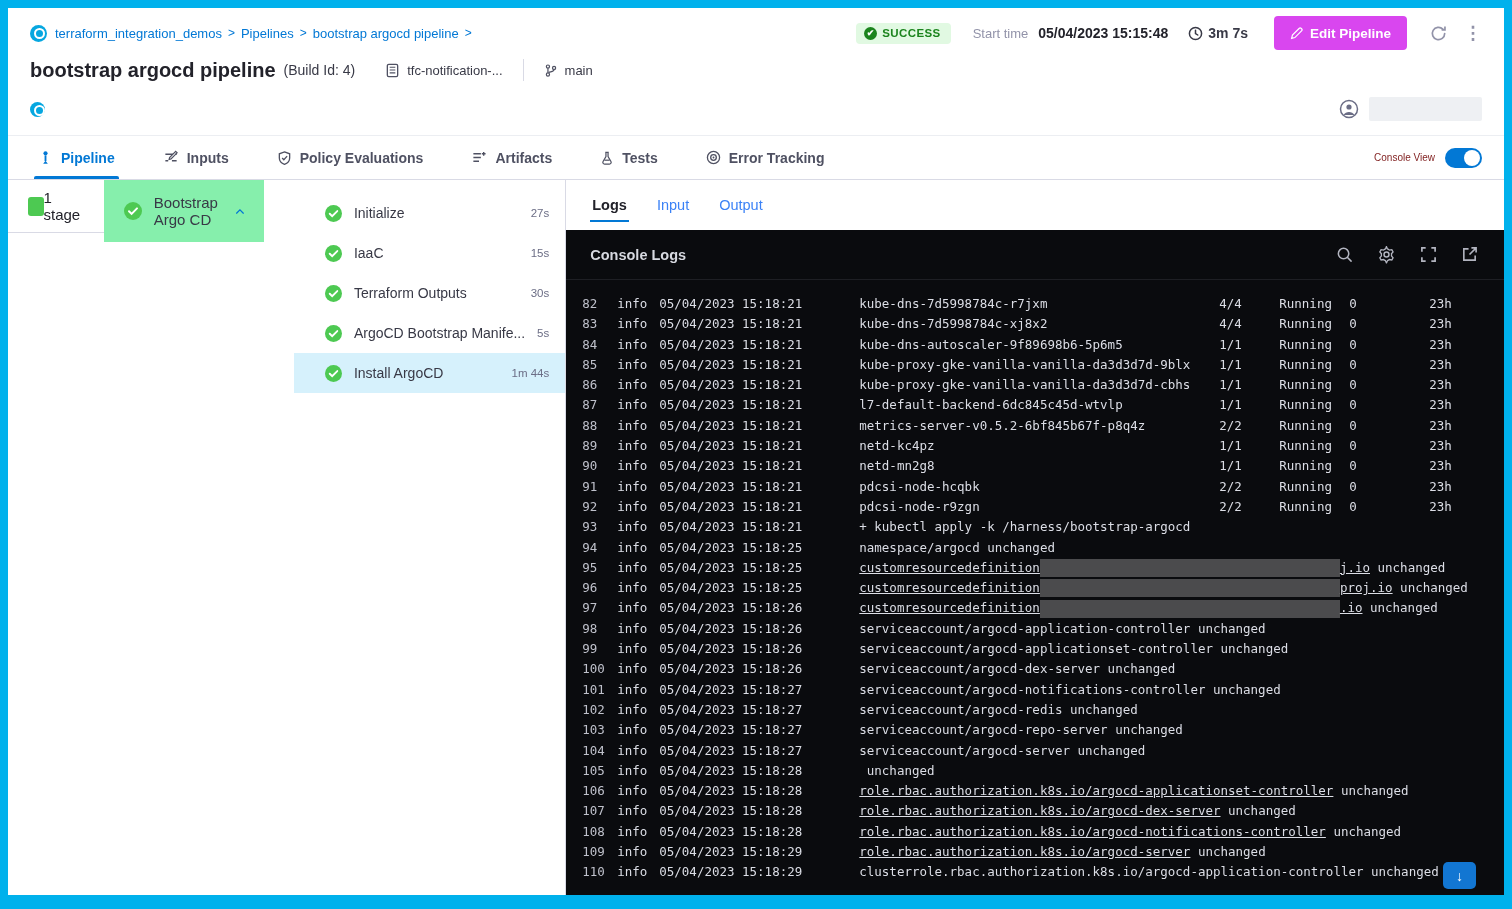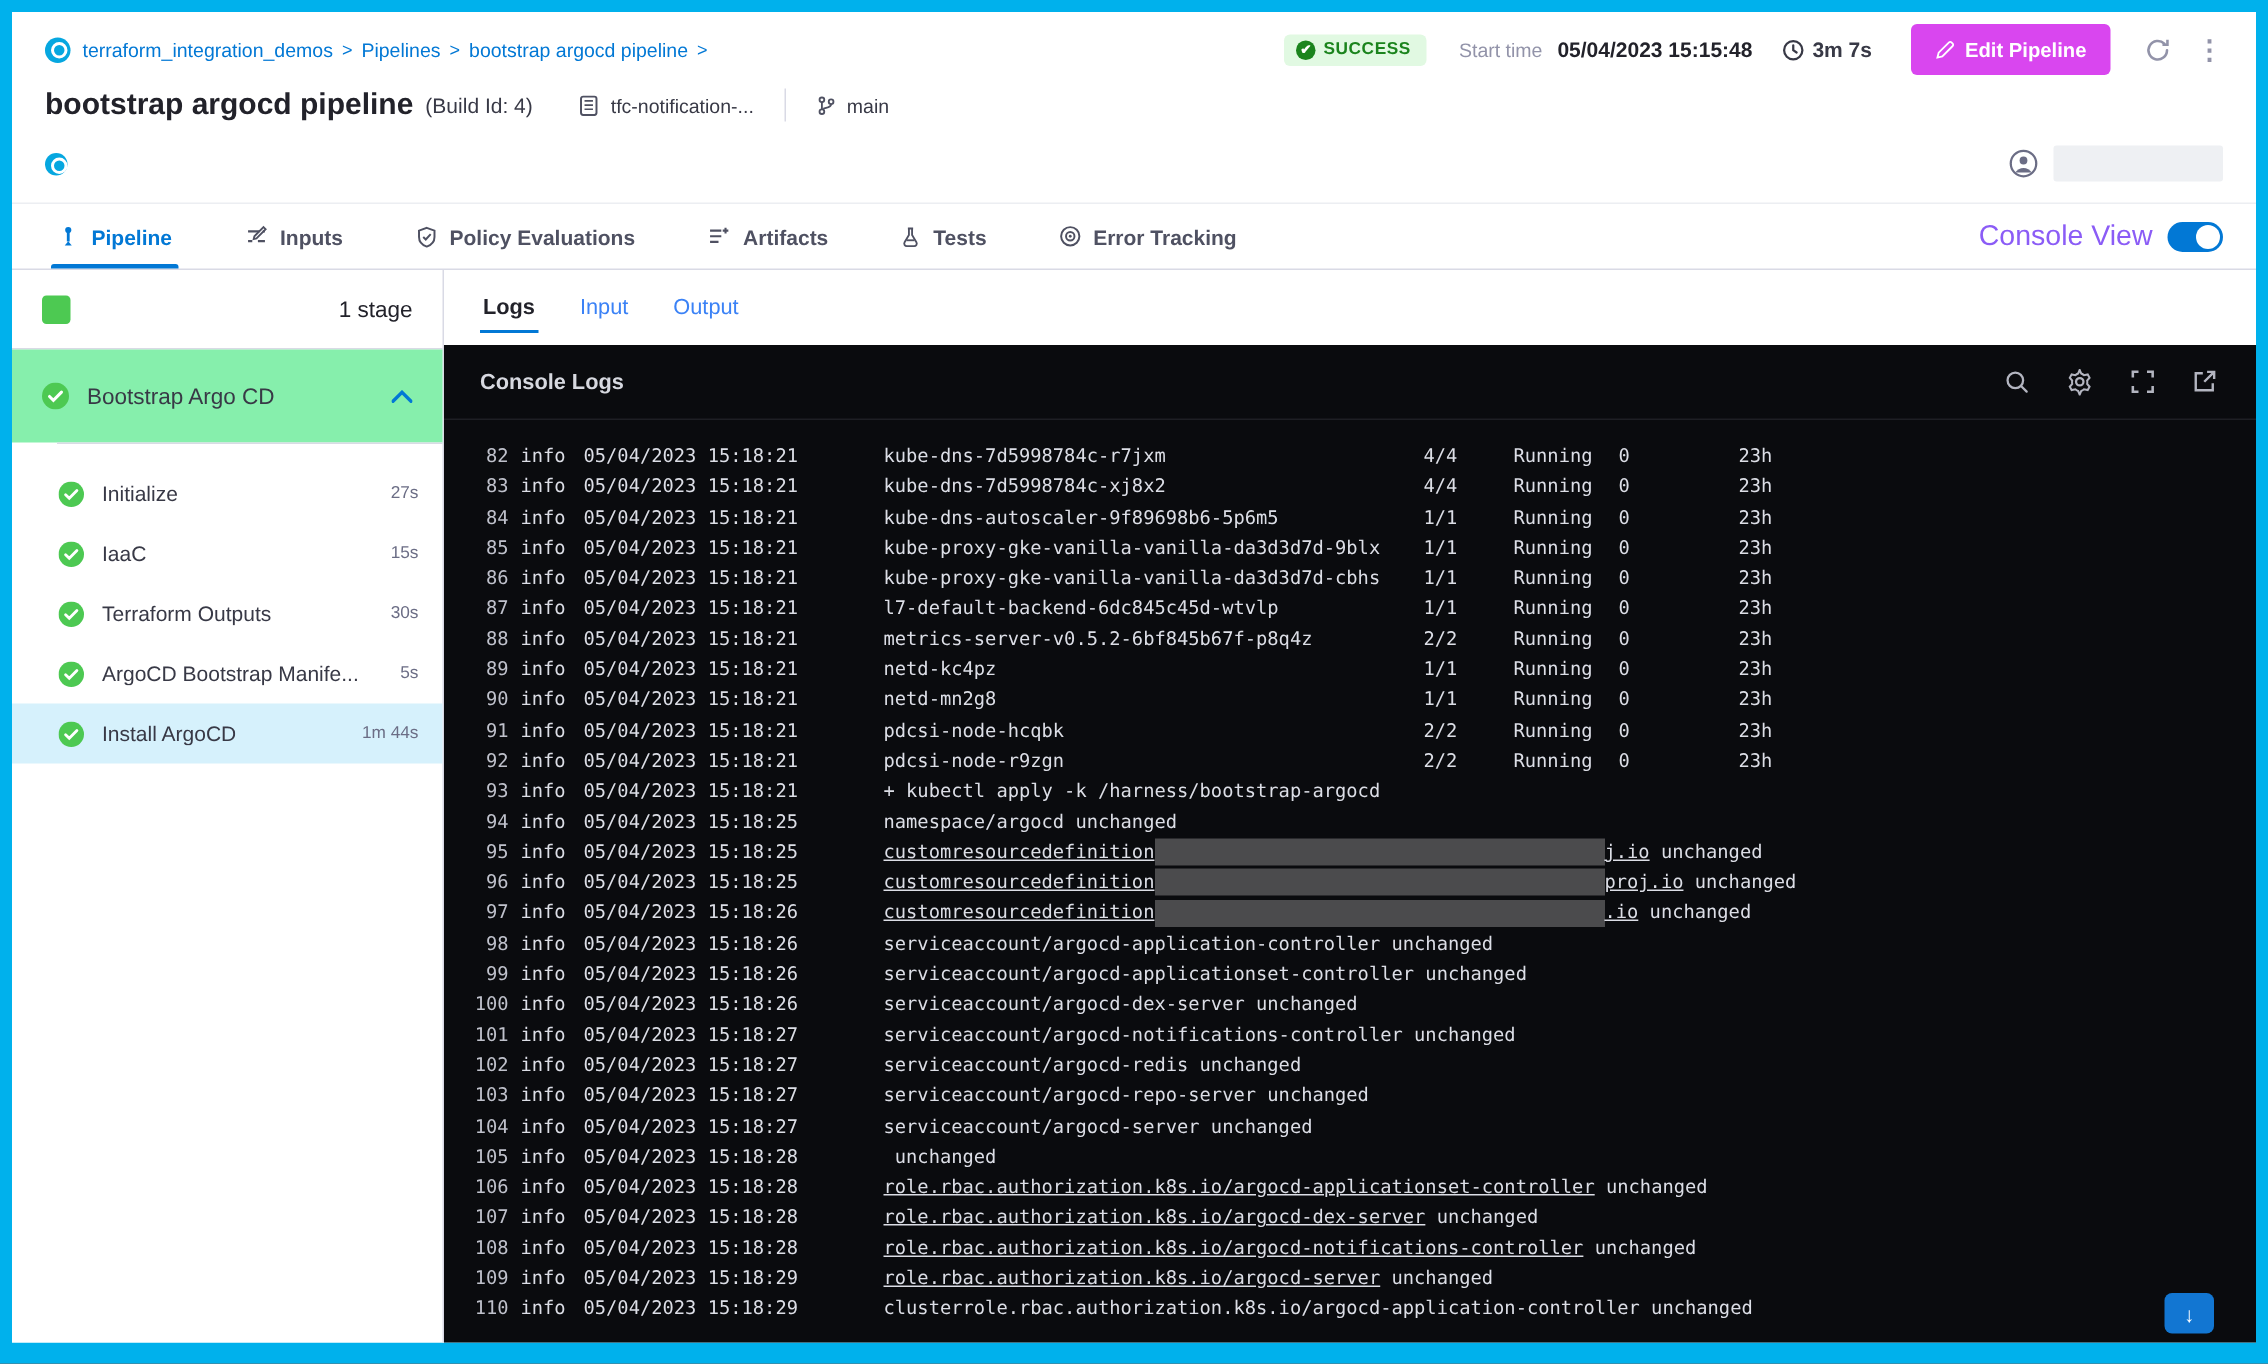--- a/index.html
+++ b/index.html
@@ -31,27 +31,27 @@
   .module-row { height:38px; }
   .avatar-icon { color:#6b6d85; display:inline-flex; }
   .redacted-light { width:113px; height:24px; background:#eef0f3; border-radius:2px; margin-left:10px; }
 
   
   .tabbar { flex:0 0 45px; border-top:1px solid #eceef2; border-bottom:1px solid #d9dae5; display:flex; align-items:stretch; padding:0 22px 0 26px; background:#fff; }
   .tab { display:flex; align-items:center; gap:8px; font-size:14px; font-weight:bold; color:#4f5162; padding:0 4px; margin-right:40px; position:relative; cursor:pointer; }
   .tab.active { color:#0278d5; }
   .tab.active::after { content:""; position:absolute; left:0; right:0; bottom:0; height:3px; background:#0278d5; border-radius:2px 2px 0 0; }
   .tab svg { flex:0 0 auto; }
-  .consoleview { display:flex; align-items:center; gap:10px; font-size:19px; color:#8b5cf6;text-align:right; }
+  .consoleview { display:flex; align-items:center; gap:10px; font-size:10px; color:#7f1d1d;text-align:right; }
   .toggle { width:37px; height:20px; border-radius:10px; background:#0278d5; position:relative; cursor:pointer; }
   .toggle::after { content:""; position:absolute; right:2px; top:2px; width:16px; height:16px; border-radius:50%; background:#fff; }
 
   
   .content { flex:1; display:flex; min-height:0; }
-  .sidebar { flex:0 0 288px; border-right:1px solid #d9dae5; background:#fff; display:flex; flex-direction:column; }
+  .sidebar { flex:0 0 288px; border-right:1px solid #d9dae5; background:#fff; display:flex; flex-direction:row; }
   .stage-count-row { height:53px; display:flex; align-items:center; padding:0 20px; border-bottom:1px solid #d9dae5; }
   .stage-square { width:19px; height:19px; border-radius:3px; background:#4dc952; }
   .stage-count { margin-left:auto; font-size:15px; color:#22222a; }
   .stage-row { height:62px; display:flex; align-items:center; gap:12px; padding:0 20px; background:#86efac; cursor:pointer; }
   .stage-name { font-size:15px; color:#383946; }
   .chev-up { margin-left:auto; color:#0278d5; }
   .step-divider { height:1px; background:#d9dae5; margin-left:30px; }
   .steps { padding-top:13px; }
   .step { height:40px; display:flex; align-items:center; gap:12px; padding:0 16px 0 31px; cursor:pointer; }
   .step.selected { background:#d6f1fc; }
@@ -67,21 +67,21 @@
   .logtab.active::after { content:""; position:absolute; left:0; right:0; bottom:8px; height:2px; background:#0278d5; }
 
   
   .console { flex:1; background:#0a0b0e; display:flex; flex-direction:column; min-height:0; position:relative; }
   .console-head { flex:0 0 50px; display:flex; align-items:center; padding:0 26px 0 24px; border-bottom:1px solid #1e1f24; }
   .console-title { color:#d7d9e0; font-size:14.5px; font-weight:bold; }
   .console-icons { margin-left:auto; display:flex; align-items:center; gap:24px; }
   .cicon { color:#b3b5c0; cursor:pointer; display:inline-flex; }
   .logbody { flex:1; overflow:hidden; padding:14px 0 0 16px; font-family:"DejaVu Sans Mono", monospace; font-size:12.5px; line-height:20.3px; color:#dcdee6; }
   .logline { display:flex; white-space:pre; }
-  .ln { flex:0 0 27px; text-align:right; color:#bfc1cb; }
+  .ln { flex:0 0 27px; text-align:left; color:#bfc1cb; }
   .lvl { flex:0 0 34px; margin-left:8px; }
   .ts { flex:0 0 160px; margin-left:8px; }
   .msg { margin-left:40px; flex:1; display:flex; align-items:center; min-width:0; }
   .pod-name { flex:0 0 360px; }
   .pod-ready { flex:0 0 60px; }
   .pod-status { flex:0 0 70px; }
   .pod-restarts { flex:0 0 80px; }
   .loglink { text-decoration:underline; cursor:pointer; }
   .redacted-dark { display:inline-block; width:300px; height:18px; background:#4b4b4d; vertical-align:middle; }
   .scroll-bottom { position:absolute; right:28px; bottom:6px; width:33px; height:27px; background:#1276d2; color:#fff; border:none; border-radius:5px; font-size:14px; cursor:pointer; display:flex; align-items:center; justify-content:center; }

